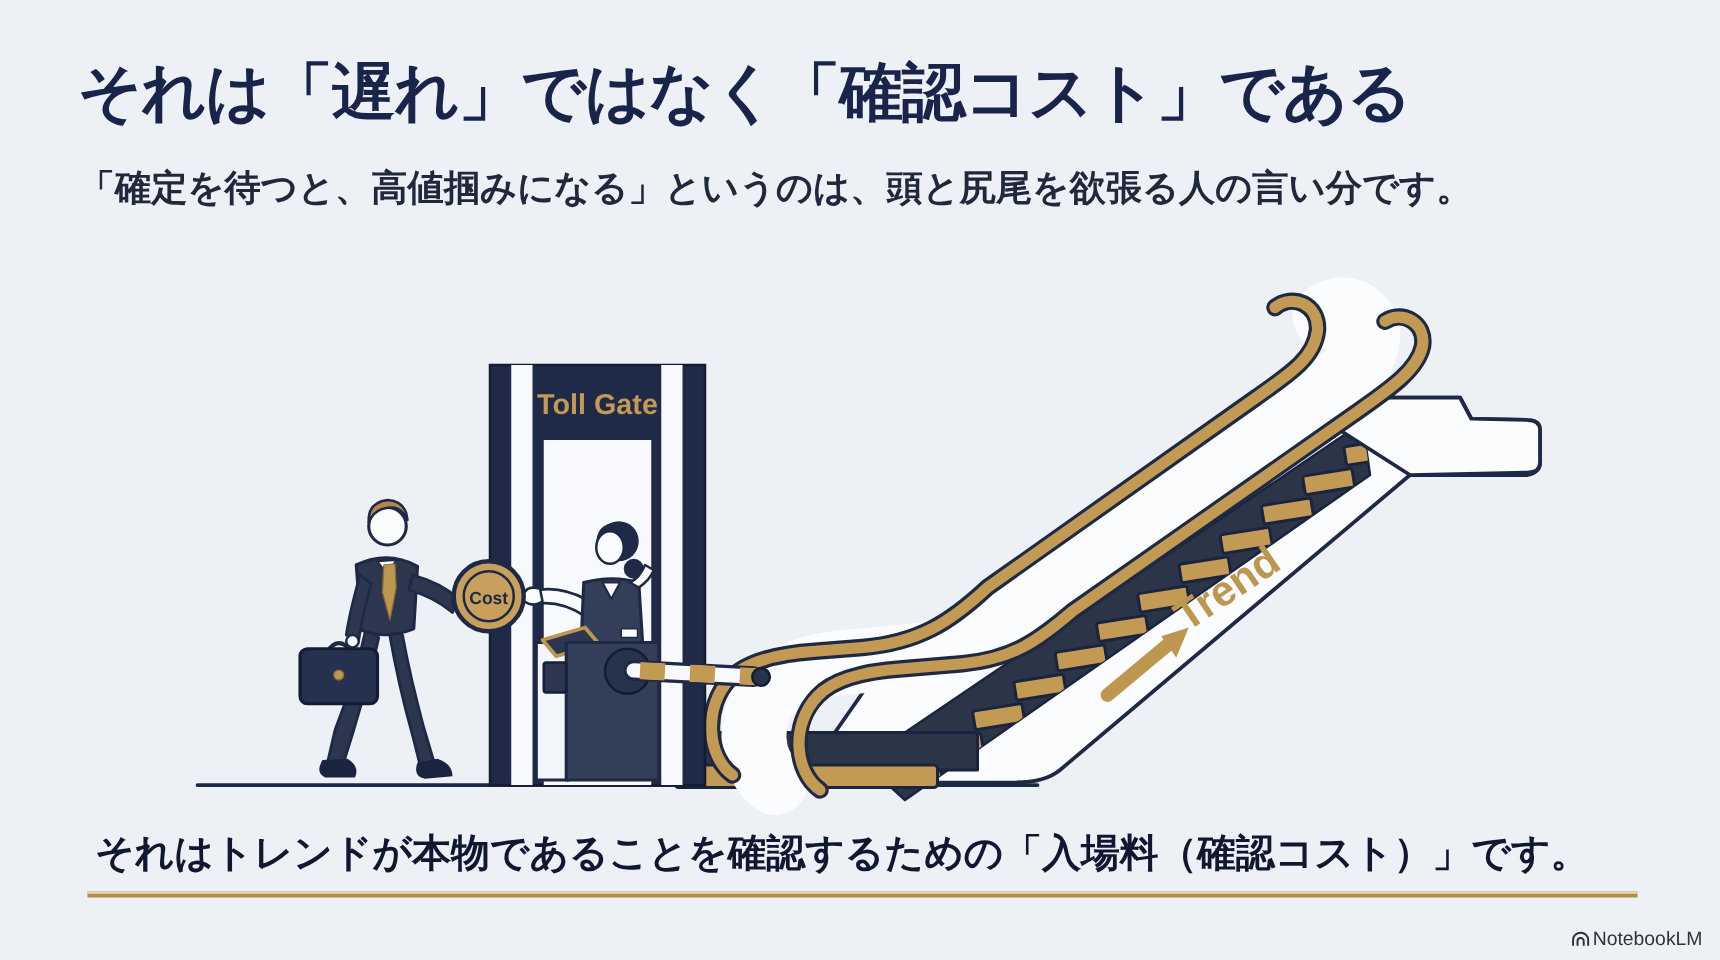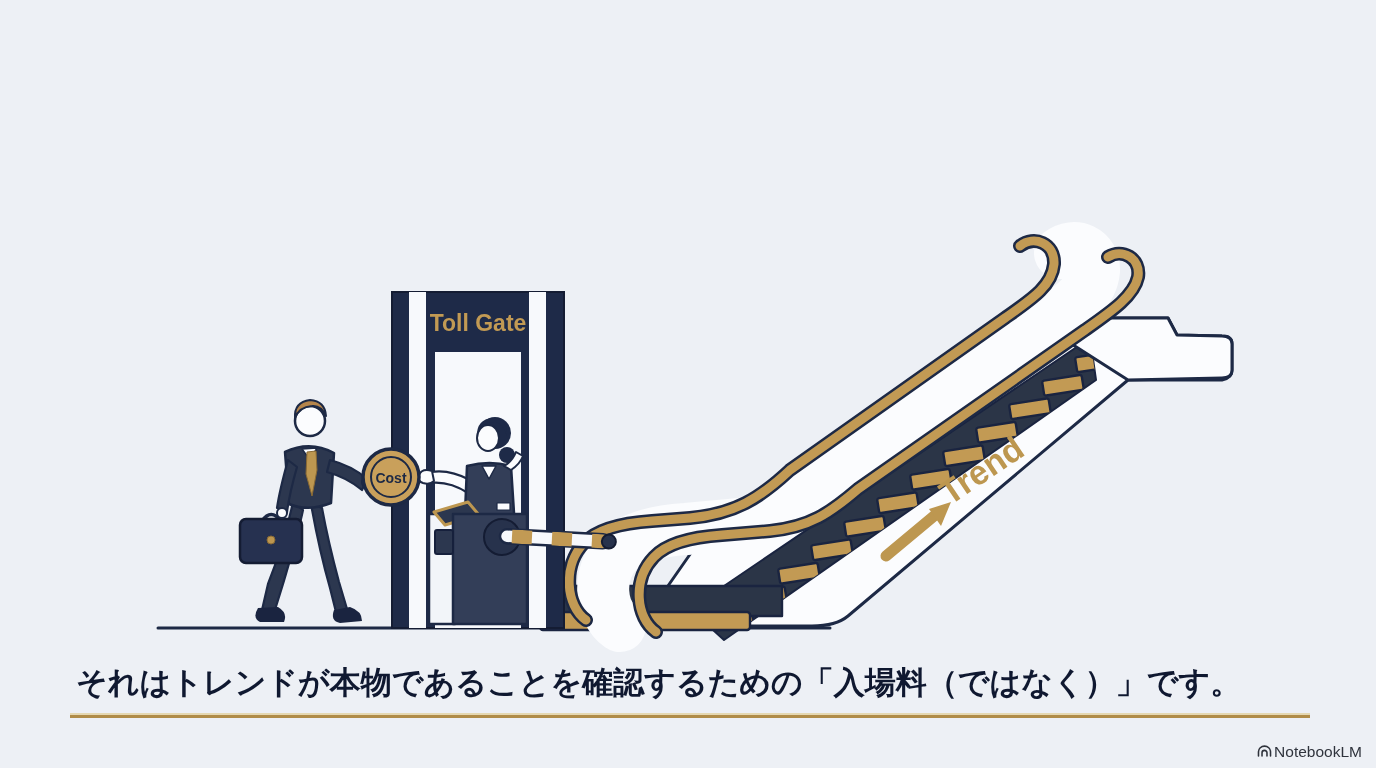--- a/index.html
+++ b/index.html
@@ -40,22 +40,24 @@
     display:flex;align-items:center;gap:1px;
     color:#2f333c;font-size:15.5px;font-weight:500;
   }
   .brand svg{display:block;}
 </style>
 </head>
 <body>
 
 <div class="slide">
 
+  <h1 class="title">それは「遅れ」ではなく「確認コスト」である</h1>
 
   <div class="subtitle">
+    <p>「確定を待つと、高値掴みになる」というのは、頭と尻尾を欲張る人の言い分です。</p>
   </div>
 
   <svg class="illustration" width="1376" height="768" viewBox="0 0 1376 768">
 
     <defs>
       <clipPath id="channel-clip">
         <polygon points="690,609 1090,338 1096,380 724,640"></polygon>
       </clipPath>
       <clipPath id="arm-clip">
         <rect x="500" y="529" width="110" height="14" rx="7"></rect>
@@ -165,21 +167,21 @@
       <circle cx="368" cy="482" r="6" fill="#fbfcfe" stroke="#1d2945" stroke-width="2"></circle>
     </g>
 
     <g>
       <circle cx="391" cy="477" r="28" fill="#c9a05b" stroke="#1d2945" stroke-width="3.5"></circle>
       <circle cx="391" cy="477" r="20" fill="none" stroke="#1d2945" stroke-width="2"></circle>
       <text x="391" y="483" text-anchor="middle" font-size="14" font-weight="bold" fill="#1d2945" font-family="Liberation Sans, sans-serif">Cost</text>
     </g>
   </svg>
 
-  <p class="conclusion">それはトレンドが本物であることを確認するための「入場料（ではなく）」です。</p>
+  <p class="conclusion">それはトレンドが本物であることを確認するための「入場料（確認コスト）」です。</p>
   <div class="gold-underline"></div>
 
   <div class="brand">
     <svg width="17" height="17" viewBox="0 0 24 24">
       <path d="M3.5,17 V11 A8.5,8 0 0 1 20.5,11 V17" fill="none" stroke="#2e323b" stroke-width="2.2" stroke-linecap="round"></path>
       <path d="M8.5,17 V12.5 A3.5,3.5 0 0 1 15.5,12.5 V17" fill="none" stroke="#2e323b" stroke-width="2.2" stroke-linecap="round"></path>
     </svg>
     <span>NotebookLM</span>
   </div>
 

